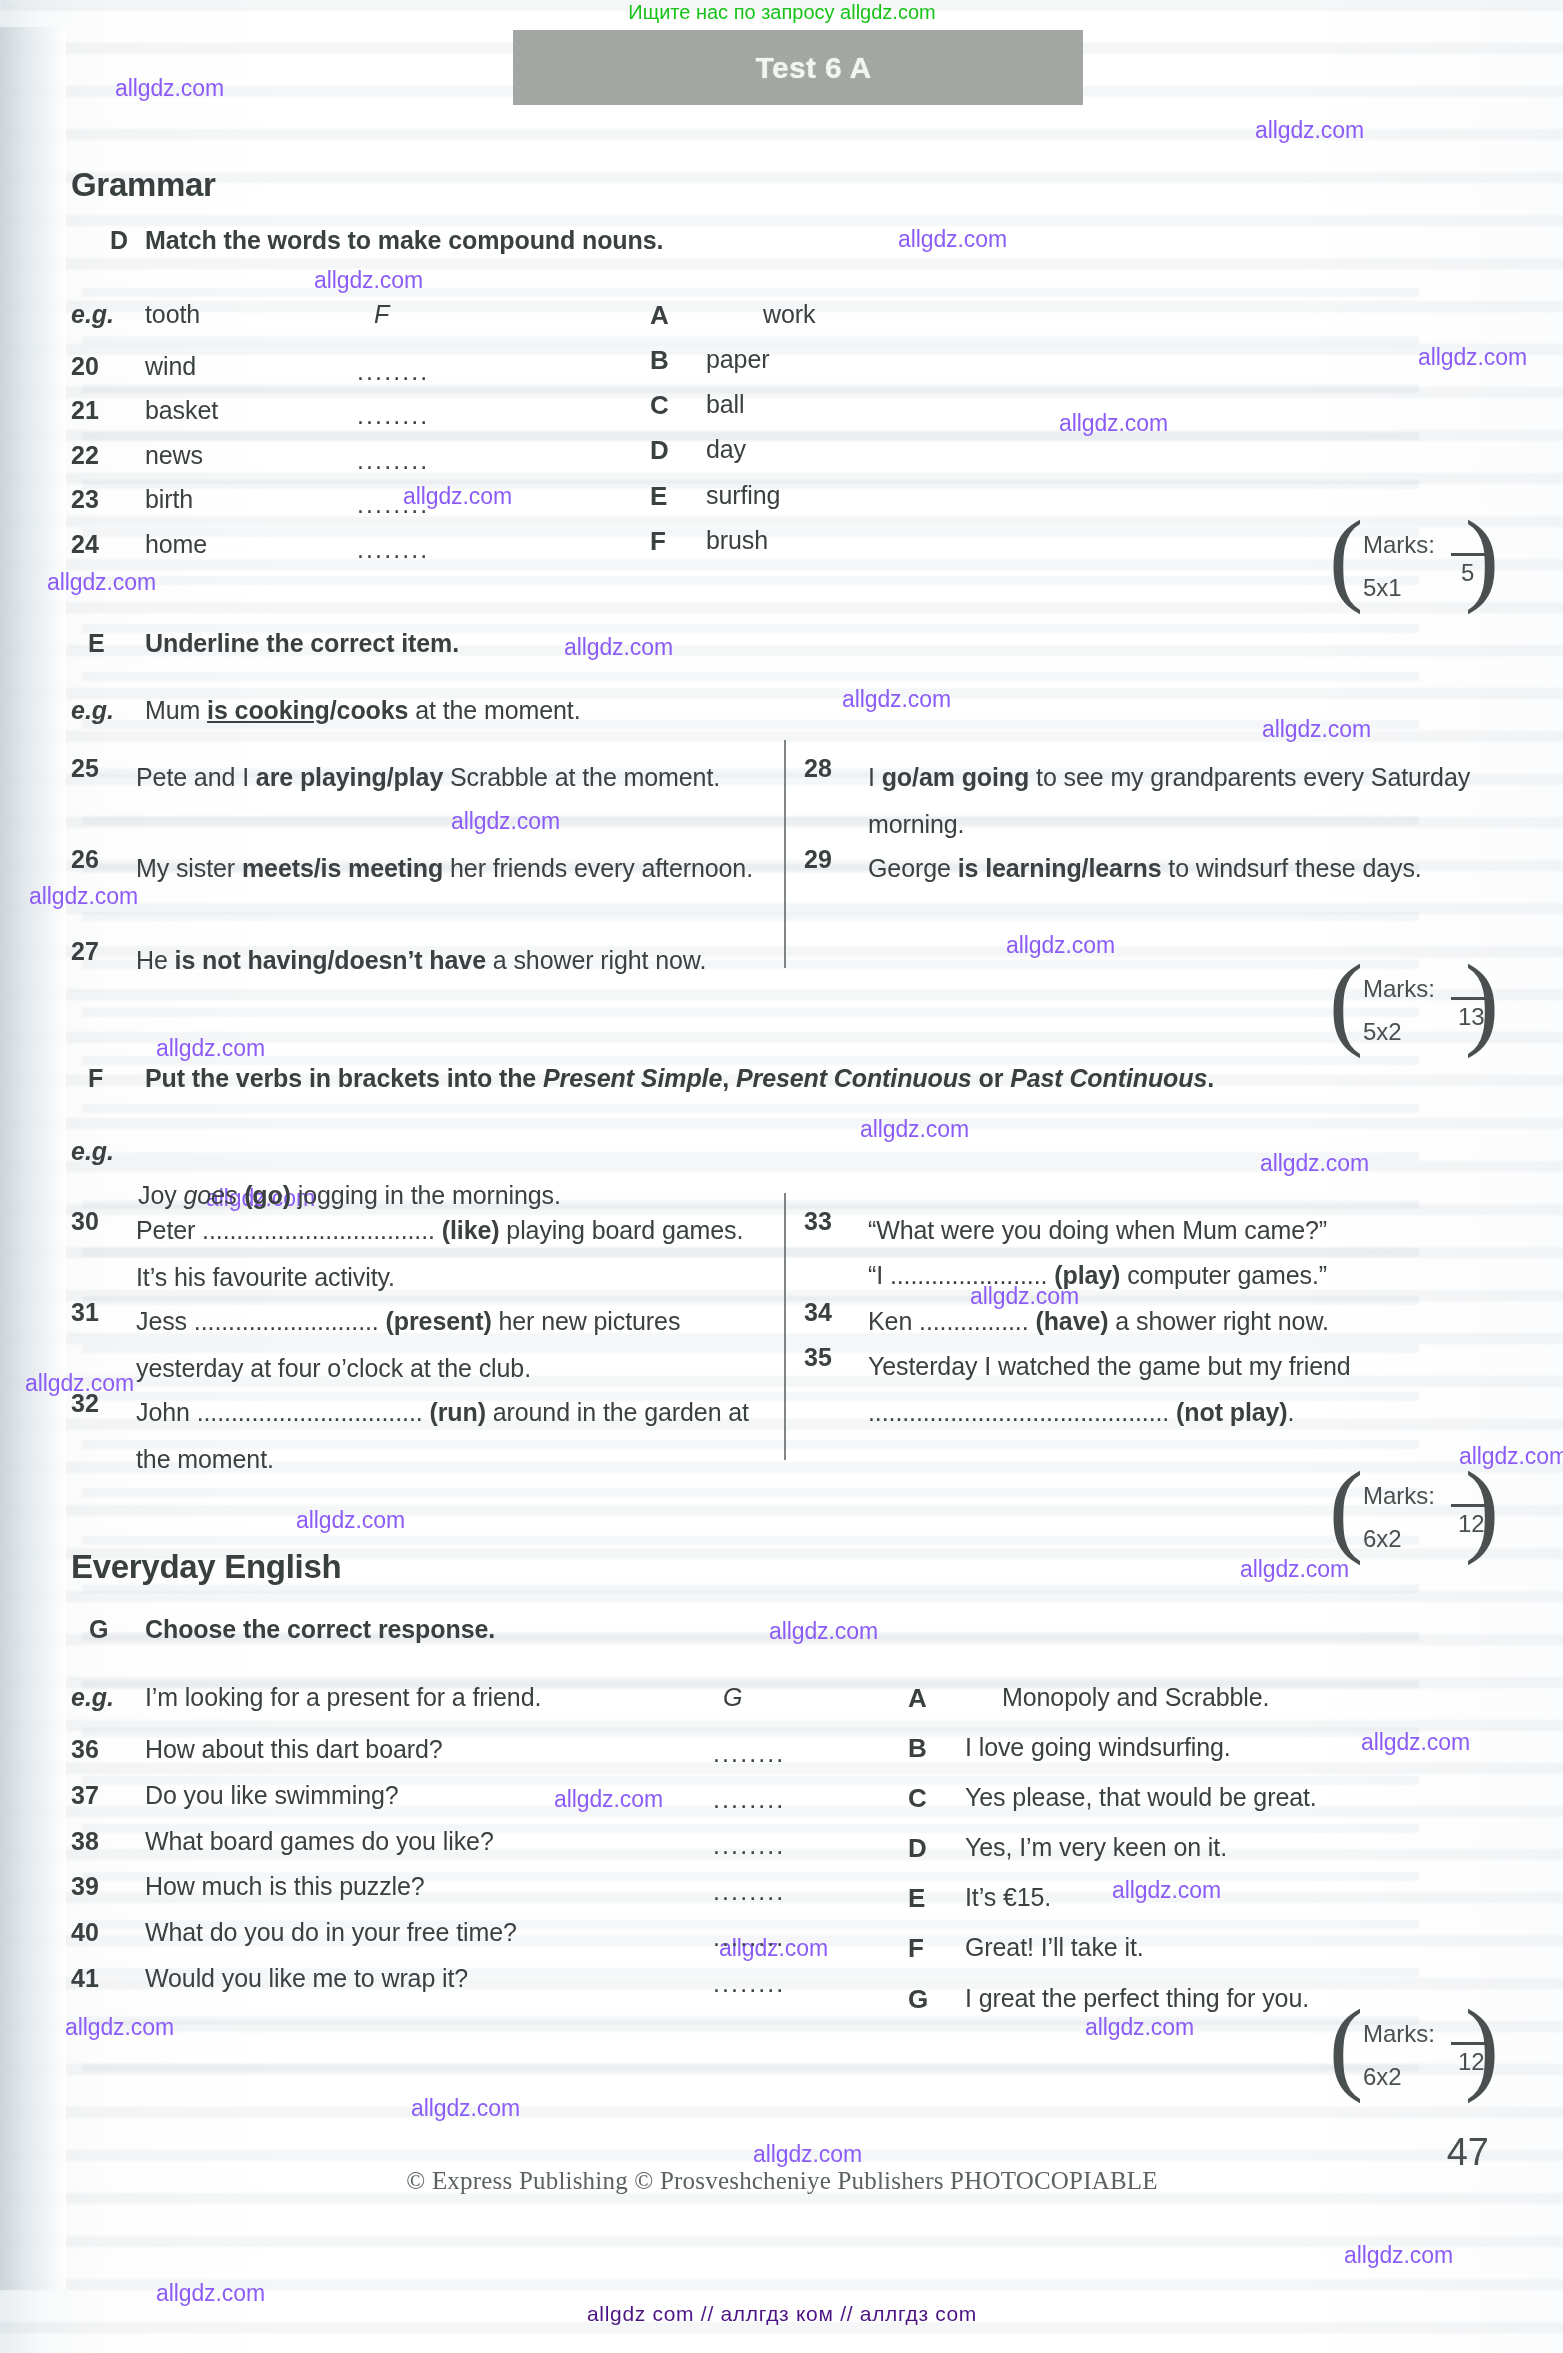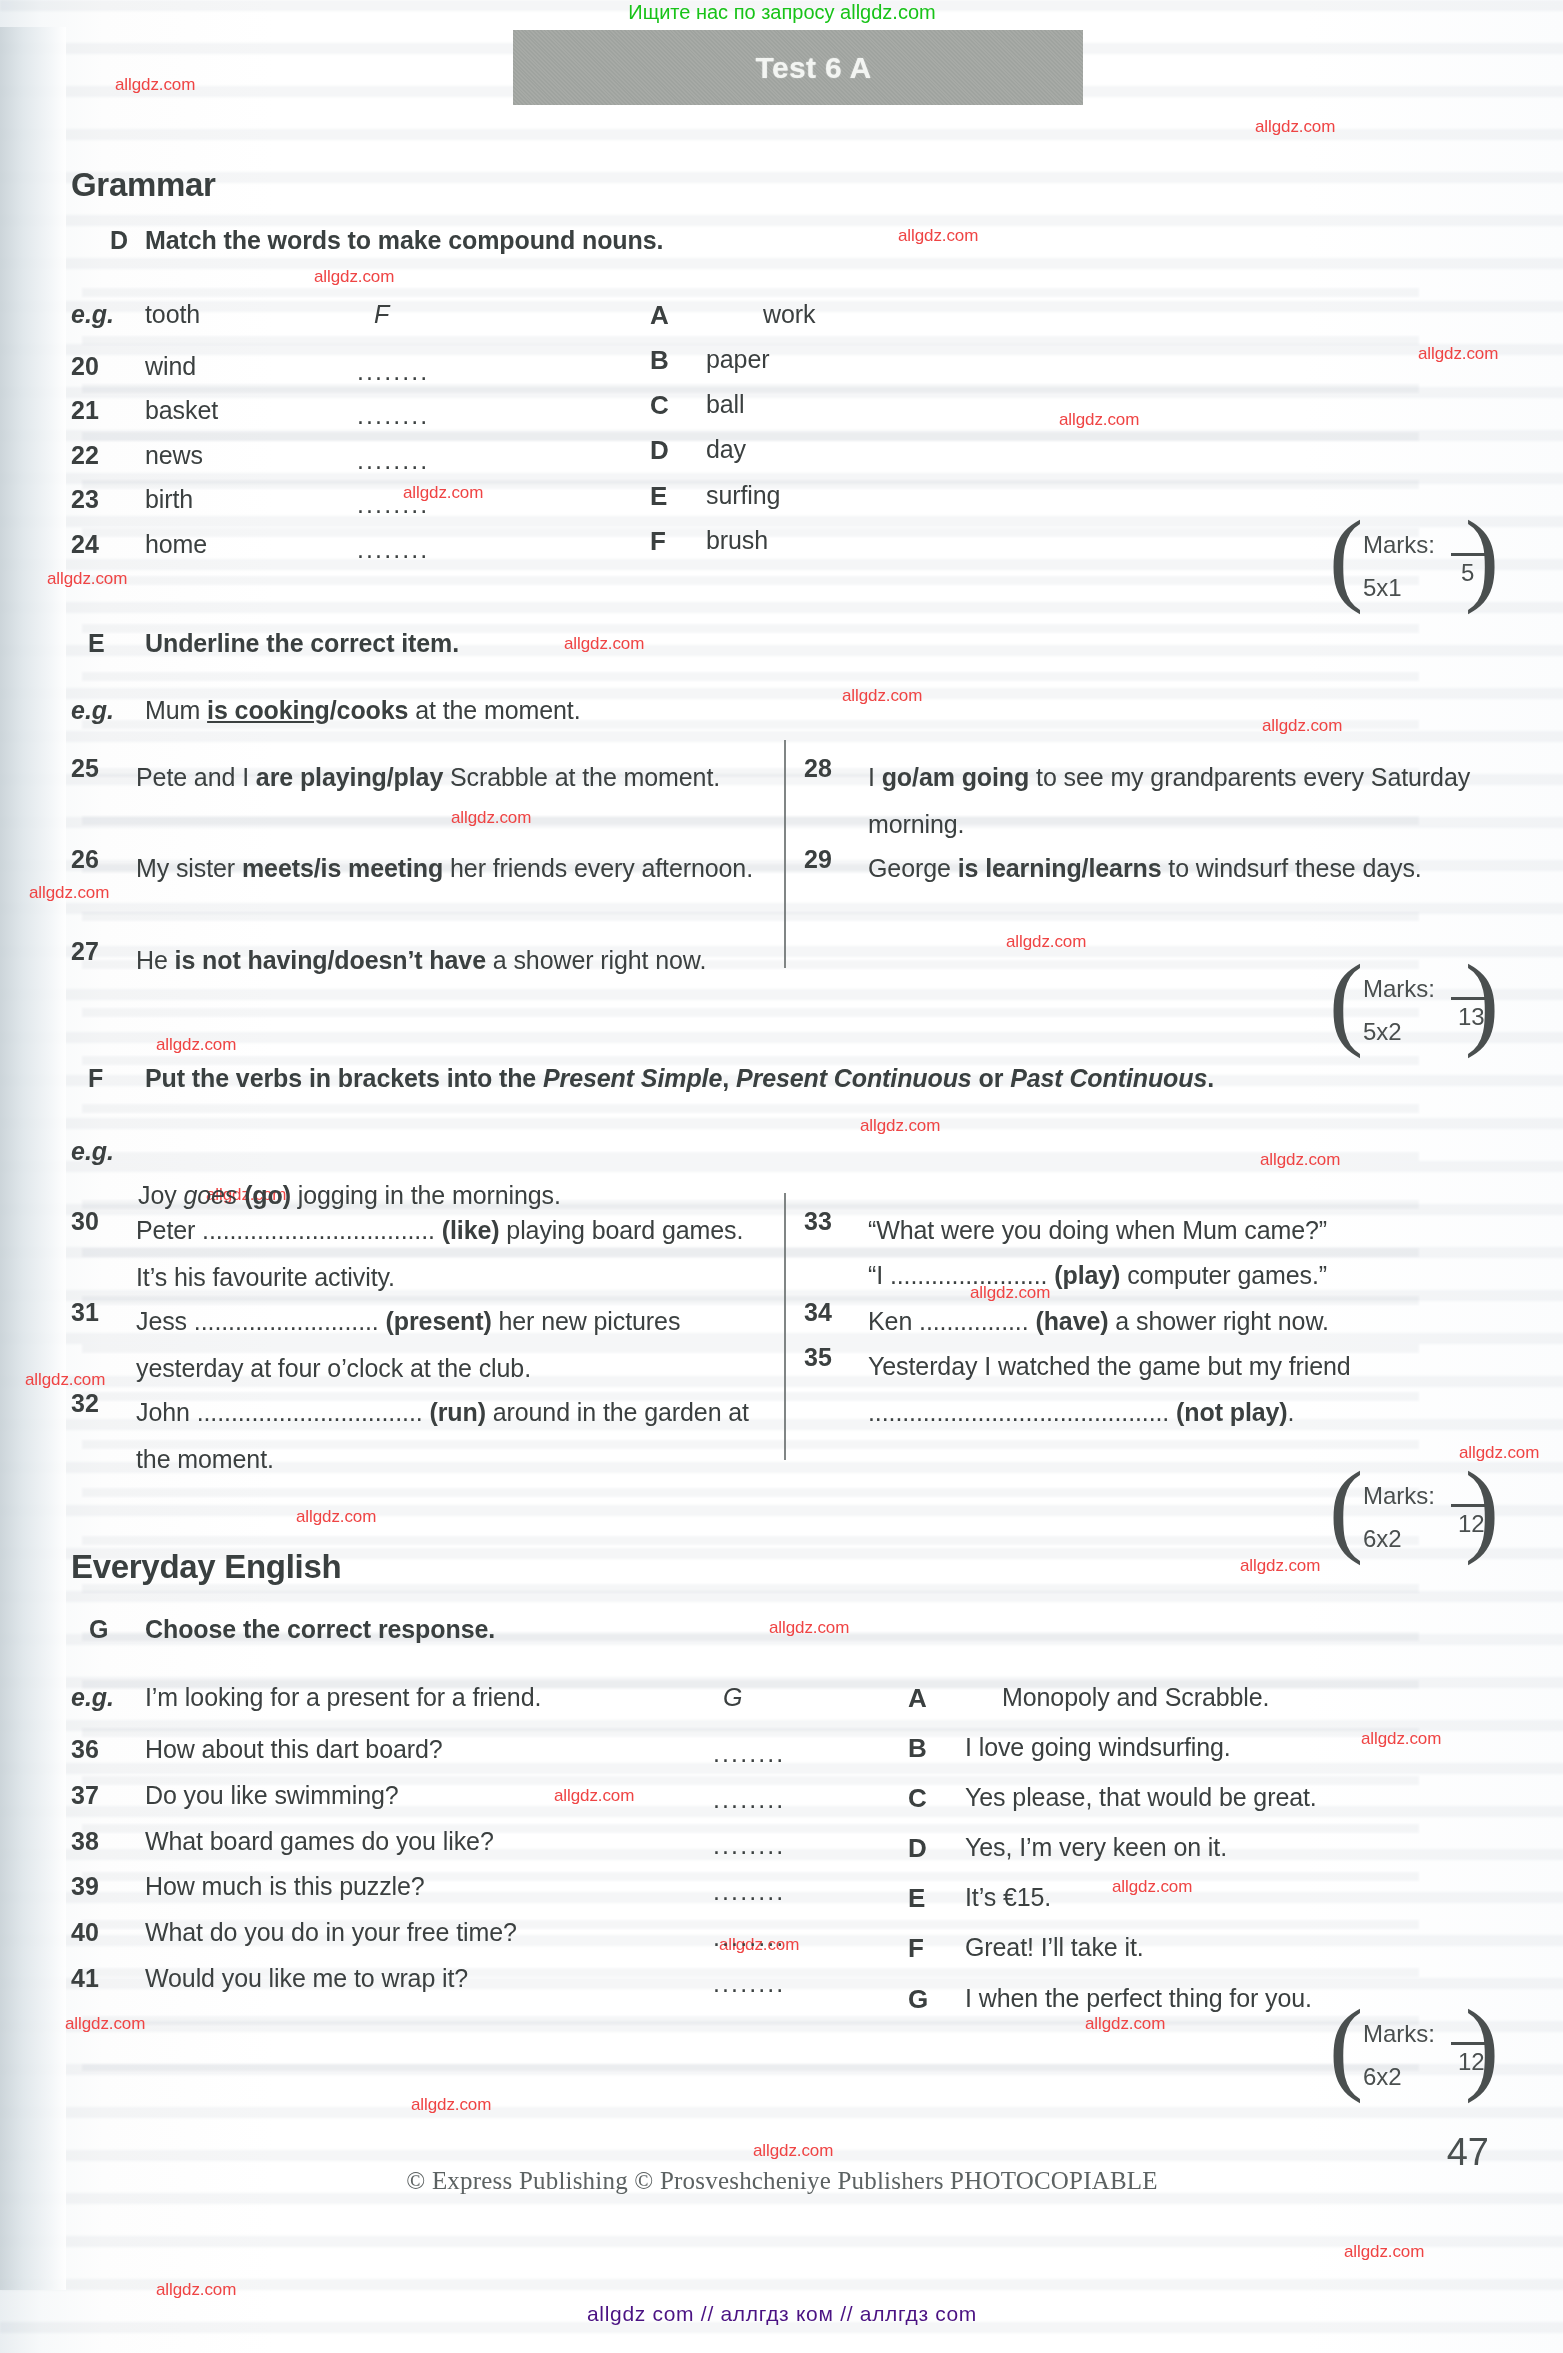--- a/index.html
+++ b/index.html
@@ -42,22 +42,22 @@
   #spine {
     position:absolute; left:0; top:27.4px; width:66px; height:2263px;
     background: linear-gradient(90deg,#c9d2d7 0%, #dfe6ea 35%, #f2f5f7 75%, #ffffff 100%);
     opacity:.9;
   }
 
   
   .wm {
     position:absolute;
     font-family:"Liberation Sans", sans-serif;
-    font-size: 17px;
-    color:#ef4444;
+    font-size: 23px;
+    color:#8b5cf6;
     white-space:nowrap;
     letter-spacing:-0.1px;
   }
 
   .top-banner {
     position:absolute;
     left:0; top:1.4px;
     width:1564px;
     text-align:center;
     font-size:20px;
@@ -423,21 +423,21 @@
 <div class="txt" style="left:965px; top:1733px;">I love going windsurfing.</div>
 <div class="optletter" style="left:908px; top:1783px;">C</div>
 <div class="txt" style="left:965px; top:1783px;">Yes please, that would be great.</div>
 <div class="optletter" style="left:908px; top:1833px;">D</div>
 <div class="txt" style="left:965px; top:1833px;">Yes, I’m very keen on it.</div>
 <div class="optletter" style="left:908px; top:1883px;">E</div>
 <div class="txt" style="left:965px; top:1883px;">It’s €15.</div>
 <div class="optletter" style="left:908px; top:1933px;">F</div>
 <div class="txt" style="left:965px; top:1933px;">Great! I’ll take it.</div>
 <div class="optletter" style="left:908px; top:1984px;">G</div>
-<div class="txt" style="left:965px; top:1984px;">I when the perfect thing for you.</div>
+<div class="txt" style="left:965px; top:1984px;">I great the perfect thing for you.</div>
 
 <div class="marks" style="left:1329px; top:2005px;">
   <span class="paren l">(</span>
   <span class="paren r">)</span>
   <span class="lab">Marks:</span>
   <span class="mult">6x2</span>
   <span class="rule"></span>
   <span class="tot" style="left:129px;">12</span>
 </div>
 

